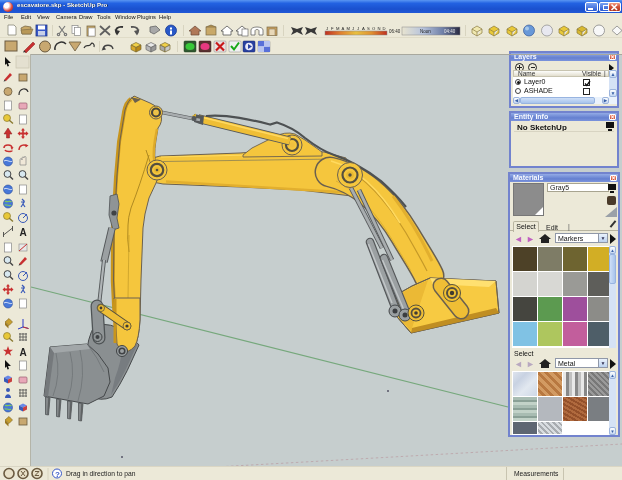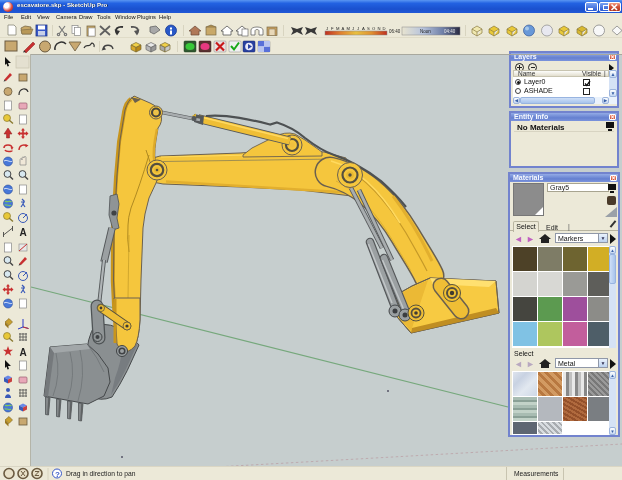--- a/index.html
+++ b/index.html
@@ -523,21 +523,21 @@
       <div style="position:absolute;left:0;bottom:0;width:8px;height:8px;background:linear-gradient(180deg,#FDFEFF,#C6D8F2);border:1px solid #9CB4DC;border-radius:2px;color:#3A62A8;font-size:5px;line-height:7px;text-align:center;">▼</div>
     </div>
     <div style="position:absolute;left:2px;top:44px;width:104px;height:7px;background:#EAF2FC;">
       <div style="position:absolute;left:0;top:0;width:7px;height:7px;background:linear-gradient(180deg,#FDFEFF,#C6D8F2);border:1px solid #9CB4DC;border-radius:2px;color:#3A62A8;font-size:4.5px;line-height:6px;text-align:center;">◀</div>
       <div style="position:absolute;left:7px;top:0;width:75px;height:7px;background:linear-gradient(180deg,#CEDFF7,#A8C4EC);border:1px solid #98B4E0;border-radius:2px;"></div>
       <div style="position:absolute;right:8px;top:0;width:7px;height:7px;background:linear-gradient(180deg,#FDFEFF,#C6D8F2);border:1px solid #9CB4DC;border-radius:2px;color:#3A62A8;font-size:4.5px;line-height:6px;text-align:center;">▶</div>
     </div>
   </div>
   <div id="pentity" class="panel">
     <div class="ptitle">Entity Info<div class="pclose">✕</div></div>
-    <div style="position:absolute;left:6px;top:10px;font-size:8px;font-weight:bold;color:#111;">No Materials</div>
+    <div style="position:absolute;left:6px;top:10px;font-size:8px;font-weight:bold;color:#111;">No SketchUp</div>
     <div style="position:absolute;right:3px;top:9px;width:8px;height:6px;background:#111;"></div>
     <div style="position:absolute;right:5px;top:16px;width:4px;height:2px;background:#111;"></div>
     <div style="position:absolute;left:3px;top:18px;width:100px;height:1px;background:#D8D4C2;"></div>
   </div>
   <div id="pmat" class="panel">
     <div class="ptitle">Materials<div class="pclose">✕</div></div>
     <div style="position:absolute;left:3px;top:9px;width:31px;height:33px;background:#8C8C8C;border:1px solid #777;">
       <div style="position:absolute;right:0;bottom:0;width:0;height:0;border-bottom:8px solid #fff;border-left:8px solid transparent;"></div>
     </div>
     <div style="position:absolute;left:37px;top:9px;width:62px;height:9px;background:#fff;border:1px solid #A8A490;font-size:7px;color:#222;line-height:8px;padding-left:2px;">Gray5</div>

